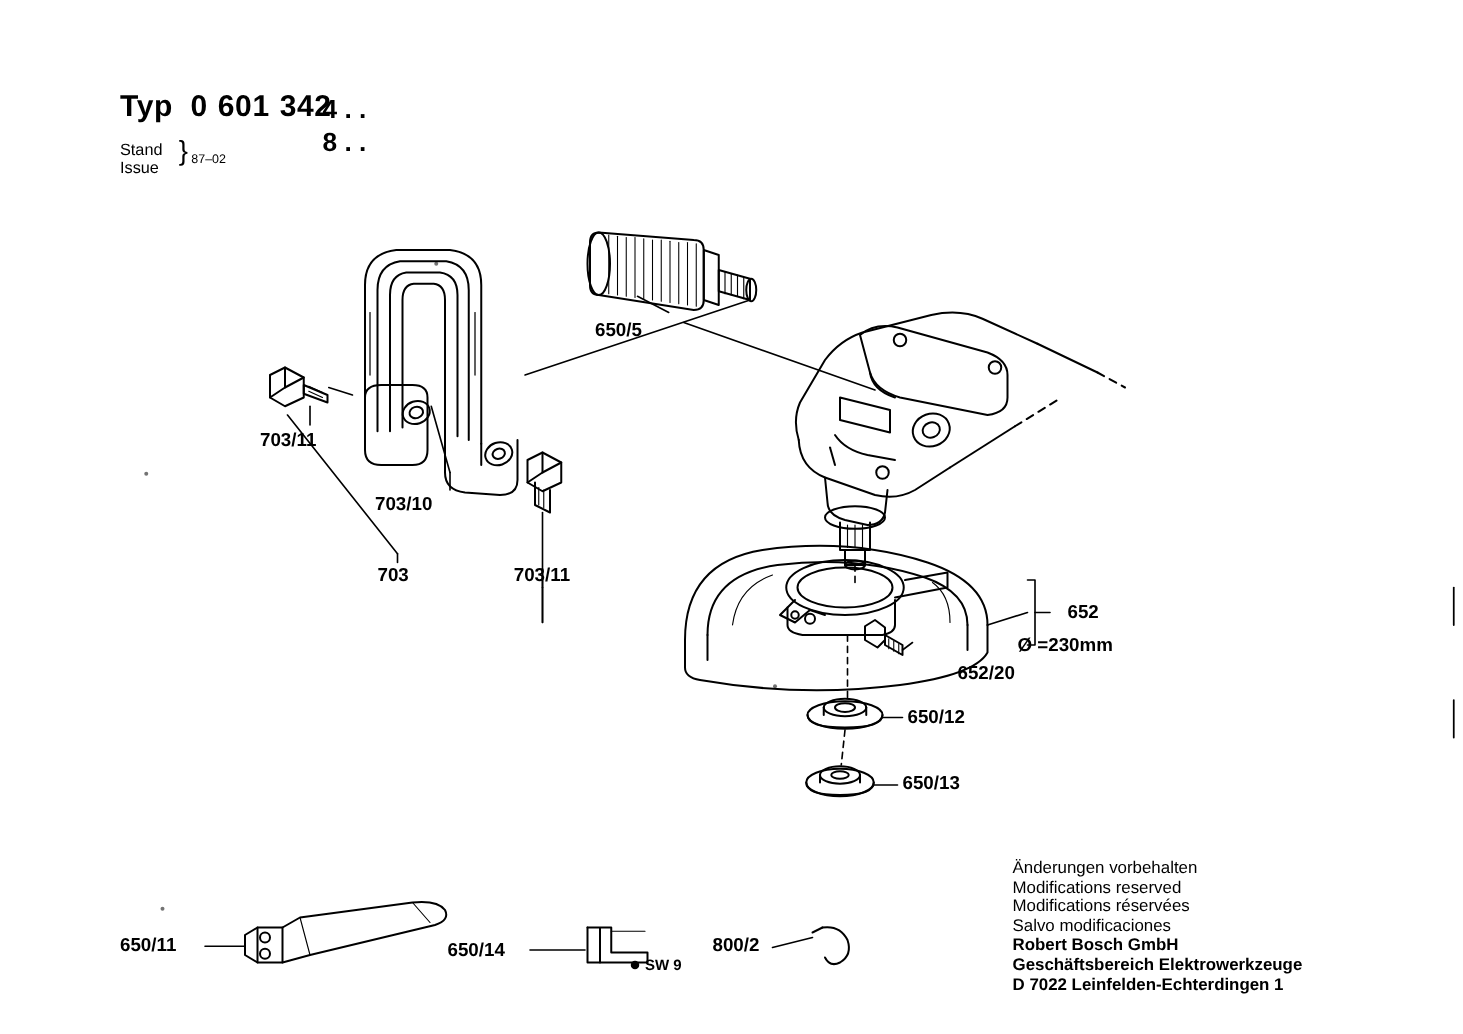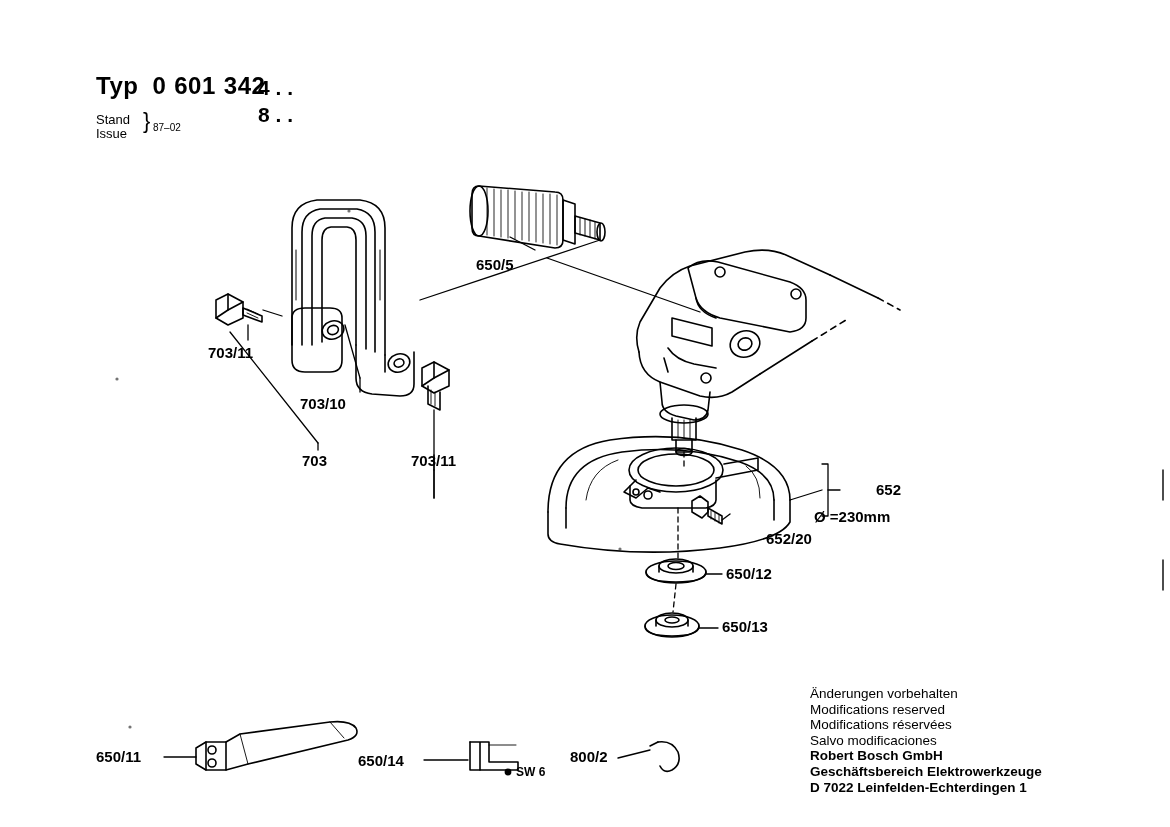--- a/index.html
+++ b/index.html
@@ -323,28 +323,28 @@
     </g>
 
     <circle cx="508" cy="772" r="3.4" fill="#000" stroke="none"></circle>
   </svg>
 
   <div class="cl" style="left:476px; top:256px;">650/5</div>
   <div class="cl" style="left:208px; top:344px;">703/11</div>
   <div class="cl" style="left:300px; top:395px;">703/10</div>
   <div class="cl" style="left:302px; top:452px;">703</div>
   <div class="cl" style="left:411px; top:452px;">703/11</div>
-  <div class="cl" style="left:876px; top:481px;">652</div>
+  <div class="cl" style="left:854px; top:481px;">652</div>
   <div class="cl lbl-sm" style="left:814px; top:508px; font-weight:bold;">Ø =230mm</div>
   <div class="cl" style="left:734px; top:530px;margin-left:32px;">652/20</div>
   <div class="cl" style="left:726px; top:565px;">650/12</div>
   <div class="cl" style="left:722px; top:618px;">650/13</div>
   <div class="cl" style="left:96px;  top:748px;">650/11</div>
   <div class="cl" style="left:358px; top:752px;">650/14</div>
-  <div class="cl" style="left:516px; top:765px; font-size:12px;">SW 6</div>
+  <div class="cl" style="left:516px; top:765px; font-size:12px;">SW 9</div>
   <div class="cl" style="left:570px; top:748px;">800/2</div>
 
   <div class="abs" id="footer">
     <div>Änderungen vorbehalten</div>
     <div>Modifications reserved</div>
     <div>Modifications réservées</div>
     <div>Salvo modificaciones</div>
     <div class="bold">Robert Bosch GmbH</div>
     <div class="bold">Geschäftsbereich Elektrowerkzeuge</div>
     <div class="bold">D 7022 Leinfelden-Echterdingen 1</div>

